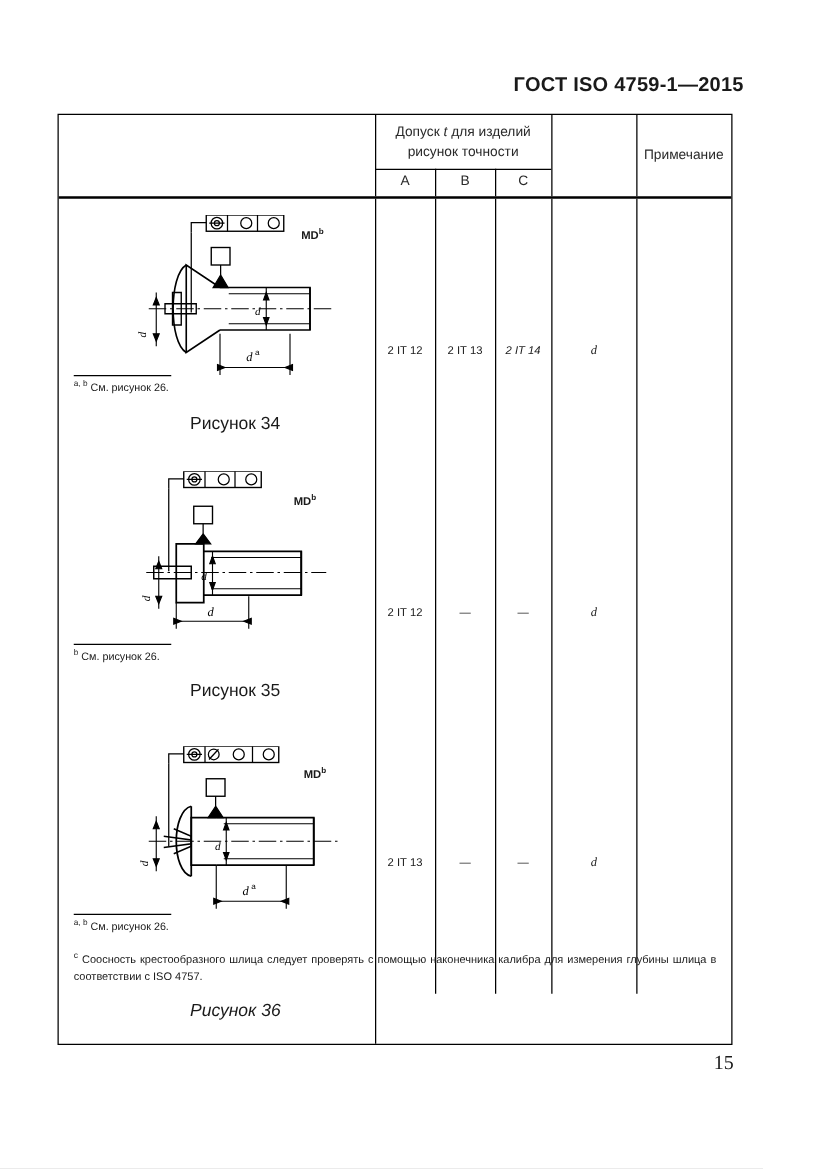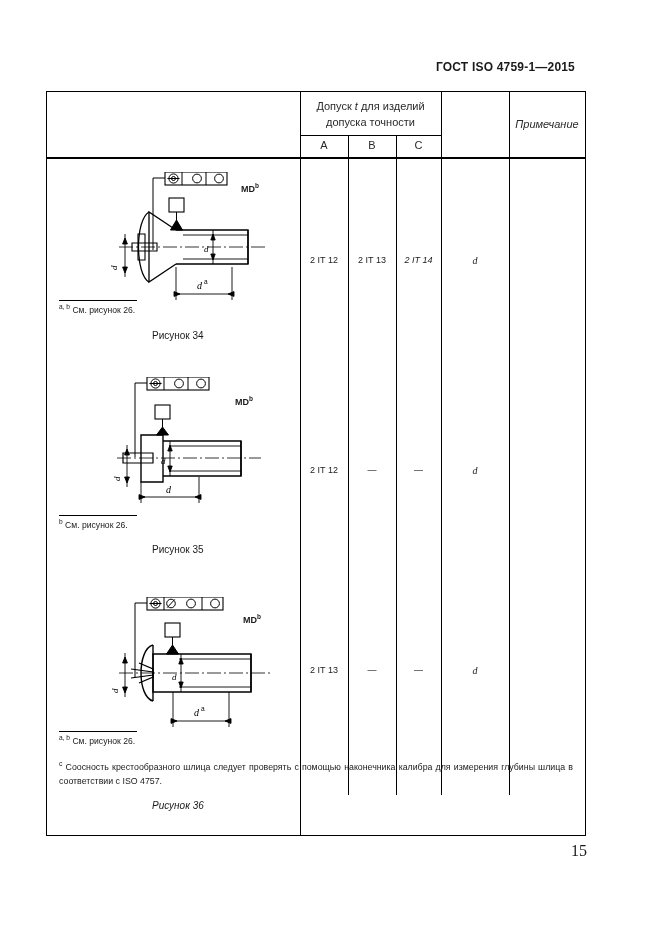--- a/index.html
+++ b/index.html
@@ -15,22 +15,22 @@
     width: 661px;
     height: 935px;
     background: #ffffff;
     overflow: hidden;
   }
 
   
   .doc-header {
     position: absolute;
     top: 60px;
-    right: 86px;
-    font-size: 12px;
+    right: 66px;
+    font-size: 16px;
     font-weight: bold;
     letter-spacing: .2px;
     color: #1a1a1a;
     white-space: nowrap;
   }
 
   
   .page-number {
     position: absolute;
     right: 74px;
@@ -102,20 +102,21 @@
   }
   .hcell i { font-style: italic; }
 
   
   .cell {
     position: absolute;
     text-align: center;
     font-size: 9px;
     color: #1a1a1a;
     white-space: nowrap;
+    margin-top: 20px;
   }
   .cell.ital { font-style: italic; }
 
   
   .fig {
     position: absolute;
   }
 
   
   .fnrule {
@@ -143,49 +144,49 @@
     line-height: 1.55;
     text-align: justify;
   }
   .fn-wide sup {
     font-size: 6.8px;
     vertical-align: super;
     line-height: 0;
   }
   .figcap {
     position: absolute;
-    font-size: 10px;
+    font-size: 14px;
     color: #1a1a1a;
     white-space: nowrap;
   }
 </style>
 </head>
 <body>
 
 <div class="page">
 
   <div class="doc-header">ГОСТ ISO 4759-1—2015</div>
 
   <div class="tbl">
 
     <div class="thead">
 
       <div class="hcell" style="left:253px;top:2px;width:141px;height:41px;">
         <span>
           <span>Допуск <i>t</i> для изделий</span><br>
-          <span>допуска точности</span>
+          <span>рисунок точности</span>
         </span>
       </div>
 
       <div class="hcell" style="left:253px;top:43px;width:48px;height:22px;">A</div>
       <div class="hcell" style="left:301px;top:43px;width:48px;height:22px;">B</div>
       <div class="hcell" style="left:349px;top:43px;width:45px;height:22px;">C</div>
 
 
-      <div class="hcell" style="left:462px;top:0;width:76px;height:65px;font-style:italic;">Примечание</div>
+      <div class="hcell" style="left:462px;top:0;width:76px;height:65px;">Примечание</div>
 
       <div class="vrule-head" style="left:253px;"></div>
       <div class="vrule-head" style="left:394px;"></div>
       <div class="vrule-head" style="left:462px;"></div>
       <div class="subhead-sep" style="left:253px;width:141px;"></div>
       <div class="vrule-head" style="left:301px;top:43px;height:22px;"></div>
       <div class="vrule-head" style="left:349px;top:43px;height:22px;"></div>
     </div>
 
     <div class="thead-sep"></div>

